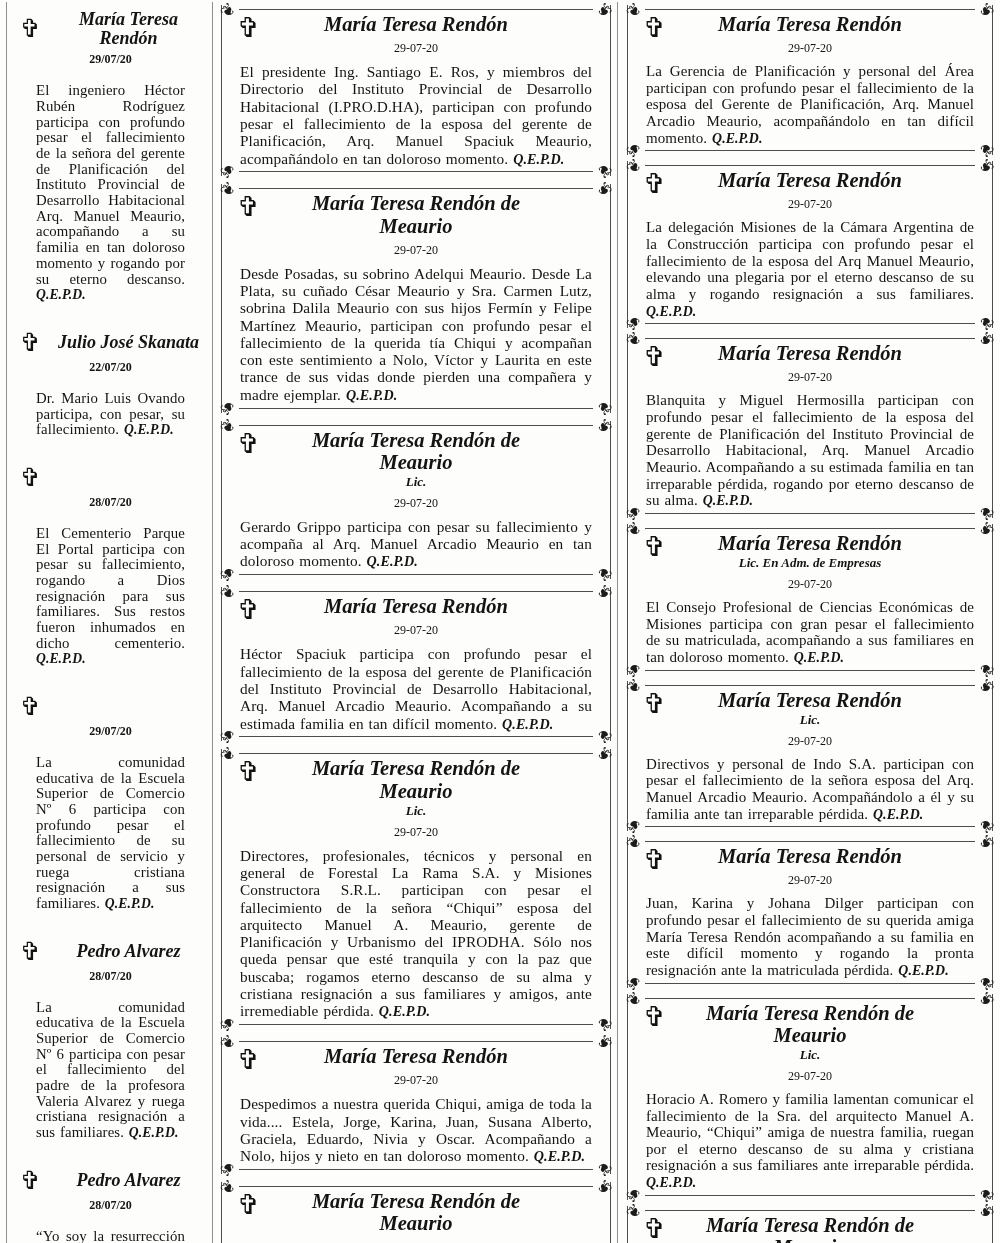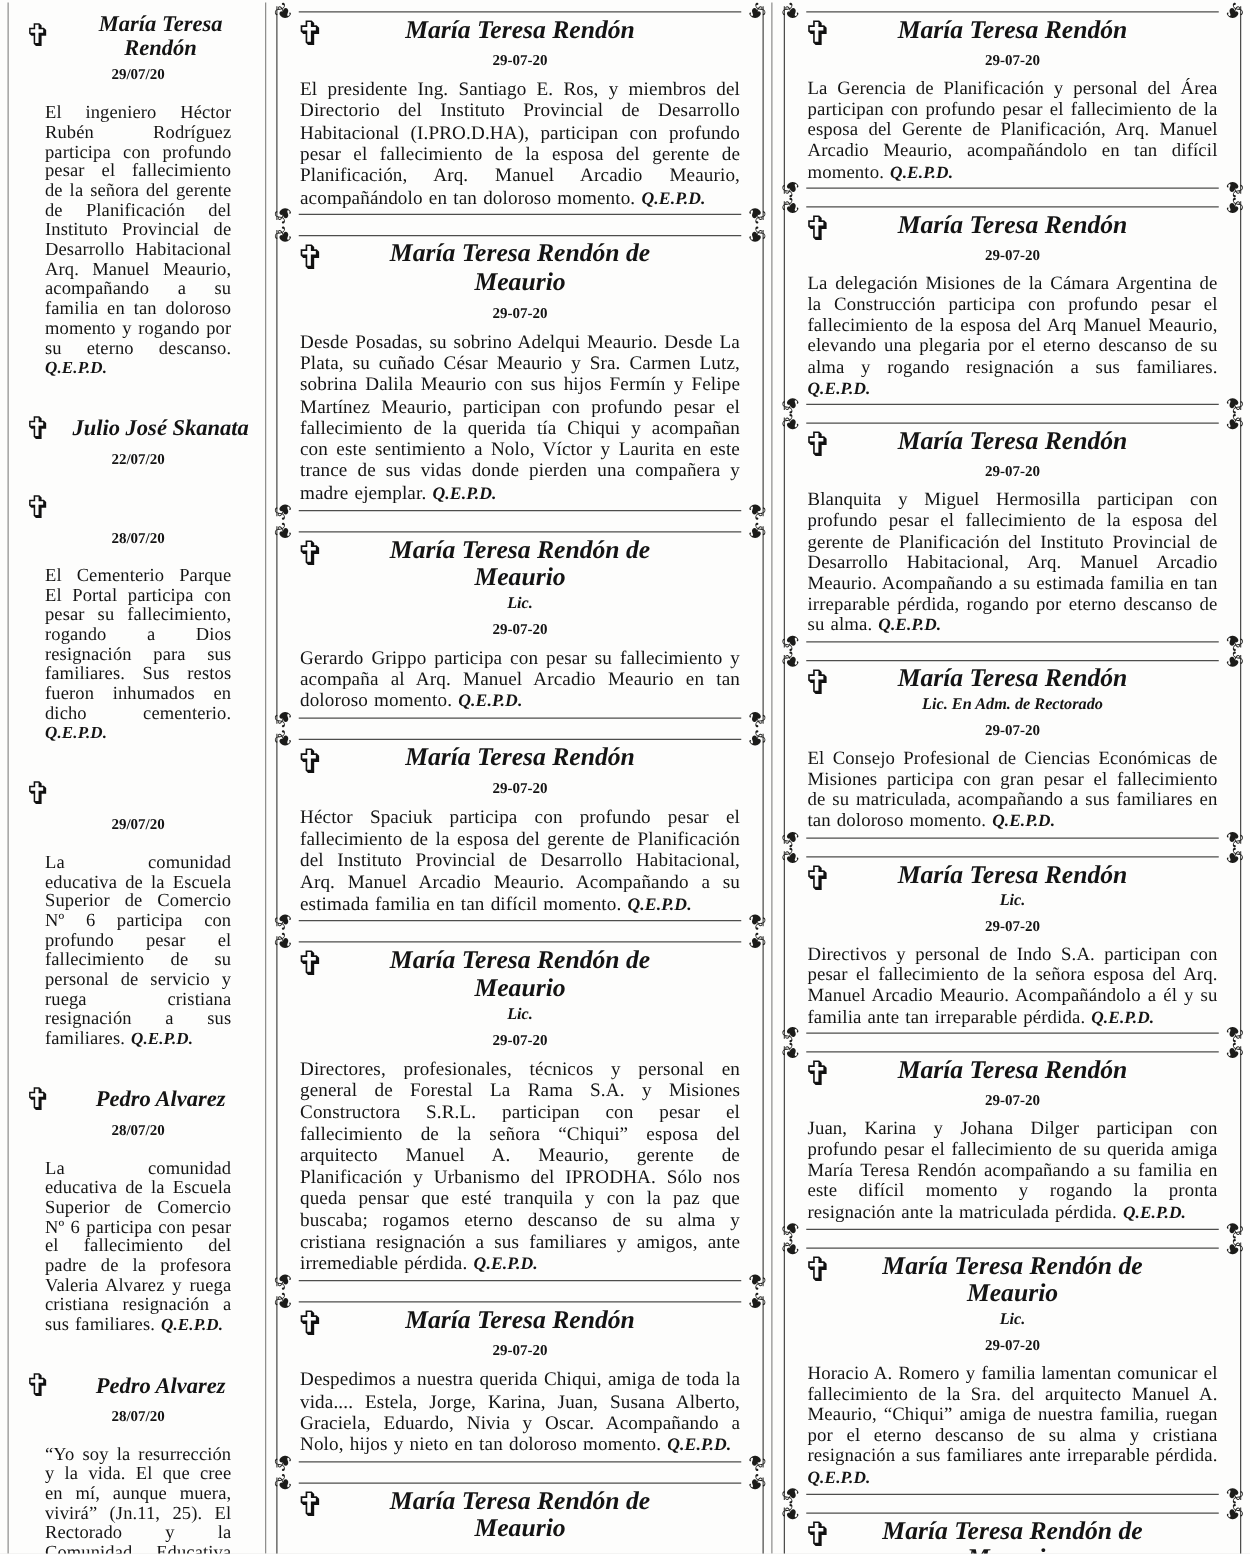--- a/index.html
+++ b/index.html
@@ -55,21 +55,21 @@
   .box .cross {
     position: absolute; left: 15px; top: 9px;
     font-family: "DejaVu Sans", sans-serif; font-size: 27px; line-height: 1; color: #111;
   }
   .box .name {
     margin: 1px 0 0; padding: 0 34px;
     font-size: 20.5px; line-height: 1.08;
     font-style: italic; font-weight: bold; text-align: center;
   }
   .box .subtitle { text-align: center; font-weight: bold; font-style: italic; font-size: 13px; margin-top: 1px; }
-  .box .date { text-align: center; font-weight: bold; font-size: 12px; margin: 6px 0 7px; }
+  .box .date { text-align: center; font-weight: normal; font-size: 12px; margin: 6px 0 7px; }
   .box .body {
     margin: 0; font-size: 15.3px; line-height: 1.13;
     text-align: justify; letter-spacing: 0.1px; word-spacing: 1px;
   }
   .col-right .box .body { font-size: 15px; line-height: 1.11; }
 
   .qepd { font-weight: bold; font-style: italic; font-size: 0.92em; white-space: nowrap; }
 </style>
 </head>
 <body>
@@ -84,20 +84,21 @@
     <div class="date">29/07/20</div>
     <p class="body"><span class="txt">El ingeniero Héctor Rubén Rodríguez participa con profundo pesar el fallecimiento de la señora del gerente de Planificación del Instituto Provincial de Desarrollo Habitacional Arq. Manuel Meaurio, acompañando a su familia en tan doloroso momento y rogando por su eterno descanso.</span> <em class="qepd">Q.E.P.D.</em></p>
   </article>
 
   <article class="notice plain">
     <header class="head">
       <span class="cross">✞</span>
       <h2 class="name">Julio José Skanata</h2>
     </header>
     <div class="date">22/07/20</div>
+    <p class="body"><span class="txt">Dr. Mario Luis Ovando participa, con pesar, su fallecimiento.</span> <em class="qepd">Q.E.P.D.</em></p>
   </article>
 
   <article class="notice plain">
     <header class="head">
       <span class="cross">✞</span>
     </header>
     <div class="date">28/07/20</div>
     <p class="body"><span class="txt">El Cementerio Parque El Portal participa con pesar su fallecimiento, rogando a Dios resignación para sus familiares. Sus restos fueron inhumados en dicho cementerio.</span> <em class="qepd">Q.E.P.D.</em></p>
   </article>
 
@@ -130,21 +131,21 @@
   <div class="col col-mid" id="col-mid">
   <article class="notice box">
     <span class="corner tl">❦</span>
     <span class="corner tr">❦</span>
     <span class="corner bl">❦</span>
     <span class="corner br">❦</span>
     <span class="cross">✞</span>
     <h2 class="name">María Teresa Rendón</h2>
 
     <div class="date">29-07-20</div>
-    <p class="body"><span class="txt">El presidente Ing. Santiago E. Ros, y miembros del Directorio del Instituto Provincial de Desarrollo Habitacional (I.PRO.D.HA), participan con profundo pesar el fallecimiento de la esposa del gerente de Planificación, Arq. Manuel Arcadio Meaurio, acompañándolo en tan doloroso momento.</span> <em class="qepd">Q.E.P.D.</em></p>
+    <p class="body"><span class="txt">El presidente Ing. Santiago E. Ros, y miembros del Directorio del Instituto Provincial de Desarrollo Habitacional (I.PRO.D.HA), participan con profundo pesar el fallecimiento de la esposa del gerente de Planificación, Arq. Manuel Spaciuk Meaurio, acompañándolo en tan doloroso momento.</span> <em class="qepd">Q.E.P.D.</em></p>
   </article>
 
   <article class="notice box">
     <span class="corner tl">❦</span>
     <span class="corner tr">❦</span>
     <span class="corner bl">❦</span>
     <span class="corner br">❦</span>
     <span class="cross">✞</span>
     <h2 class="name">María Teresa Rendón de Meaurio</h2>
 
@@ -249,21 +250,21 @@
     <p class="body"><span class="txt">Blanquita y Miguel Hermosilla participan con profundo pesar el fallecimiento de la esposa del gerente de Planificación del Instituto Provincial de Desarrollo Habitacional, Arq. Manuel Arcadio Meaurio. Acompañando a su estimada familia en tan irreparable pérdida, rogando por eterno descanso de su alma.</span> <em class="qepd">Q.E.P.D.</em></p>
   </article>
 
   <article class="notice box">
     <span class="corner tl">❦</span>
     <span class="corner tr">❦</span>
     <span class="corner bl">❦</span>
     <span class="corner br">❦</span>
     <span class="cross">✞</span>
     <h2 class="name">María Teresa Rendón</h2>
-    <div class="subtitle">Lic. En Adm. de Rectorado</div>
+    <div class="subtitle">Lic. En Adm. de Empresas</div>
     <div class="date">29-07-20</div>
     <p class="body"><span class="txt">El Consejo Profesional de Ciencias Económicas de Misiones participa con gran pesar el fallecimiento de su matriculada, acompañando a sus familiares en tan doloroso momento.</span> <em class="qepd">Q.E.P.D.</em></p>
   </article>
 
   <article class="notice box">
     <span class="corner tl">❦</span>
     <span class="corner tr">❦</span>
     <span class="corner bl">❦</span>
     <span class="corner br">❦</span>
     <span class="cross">✞</span>

